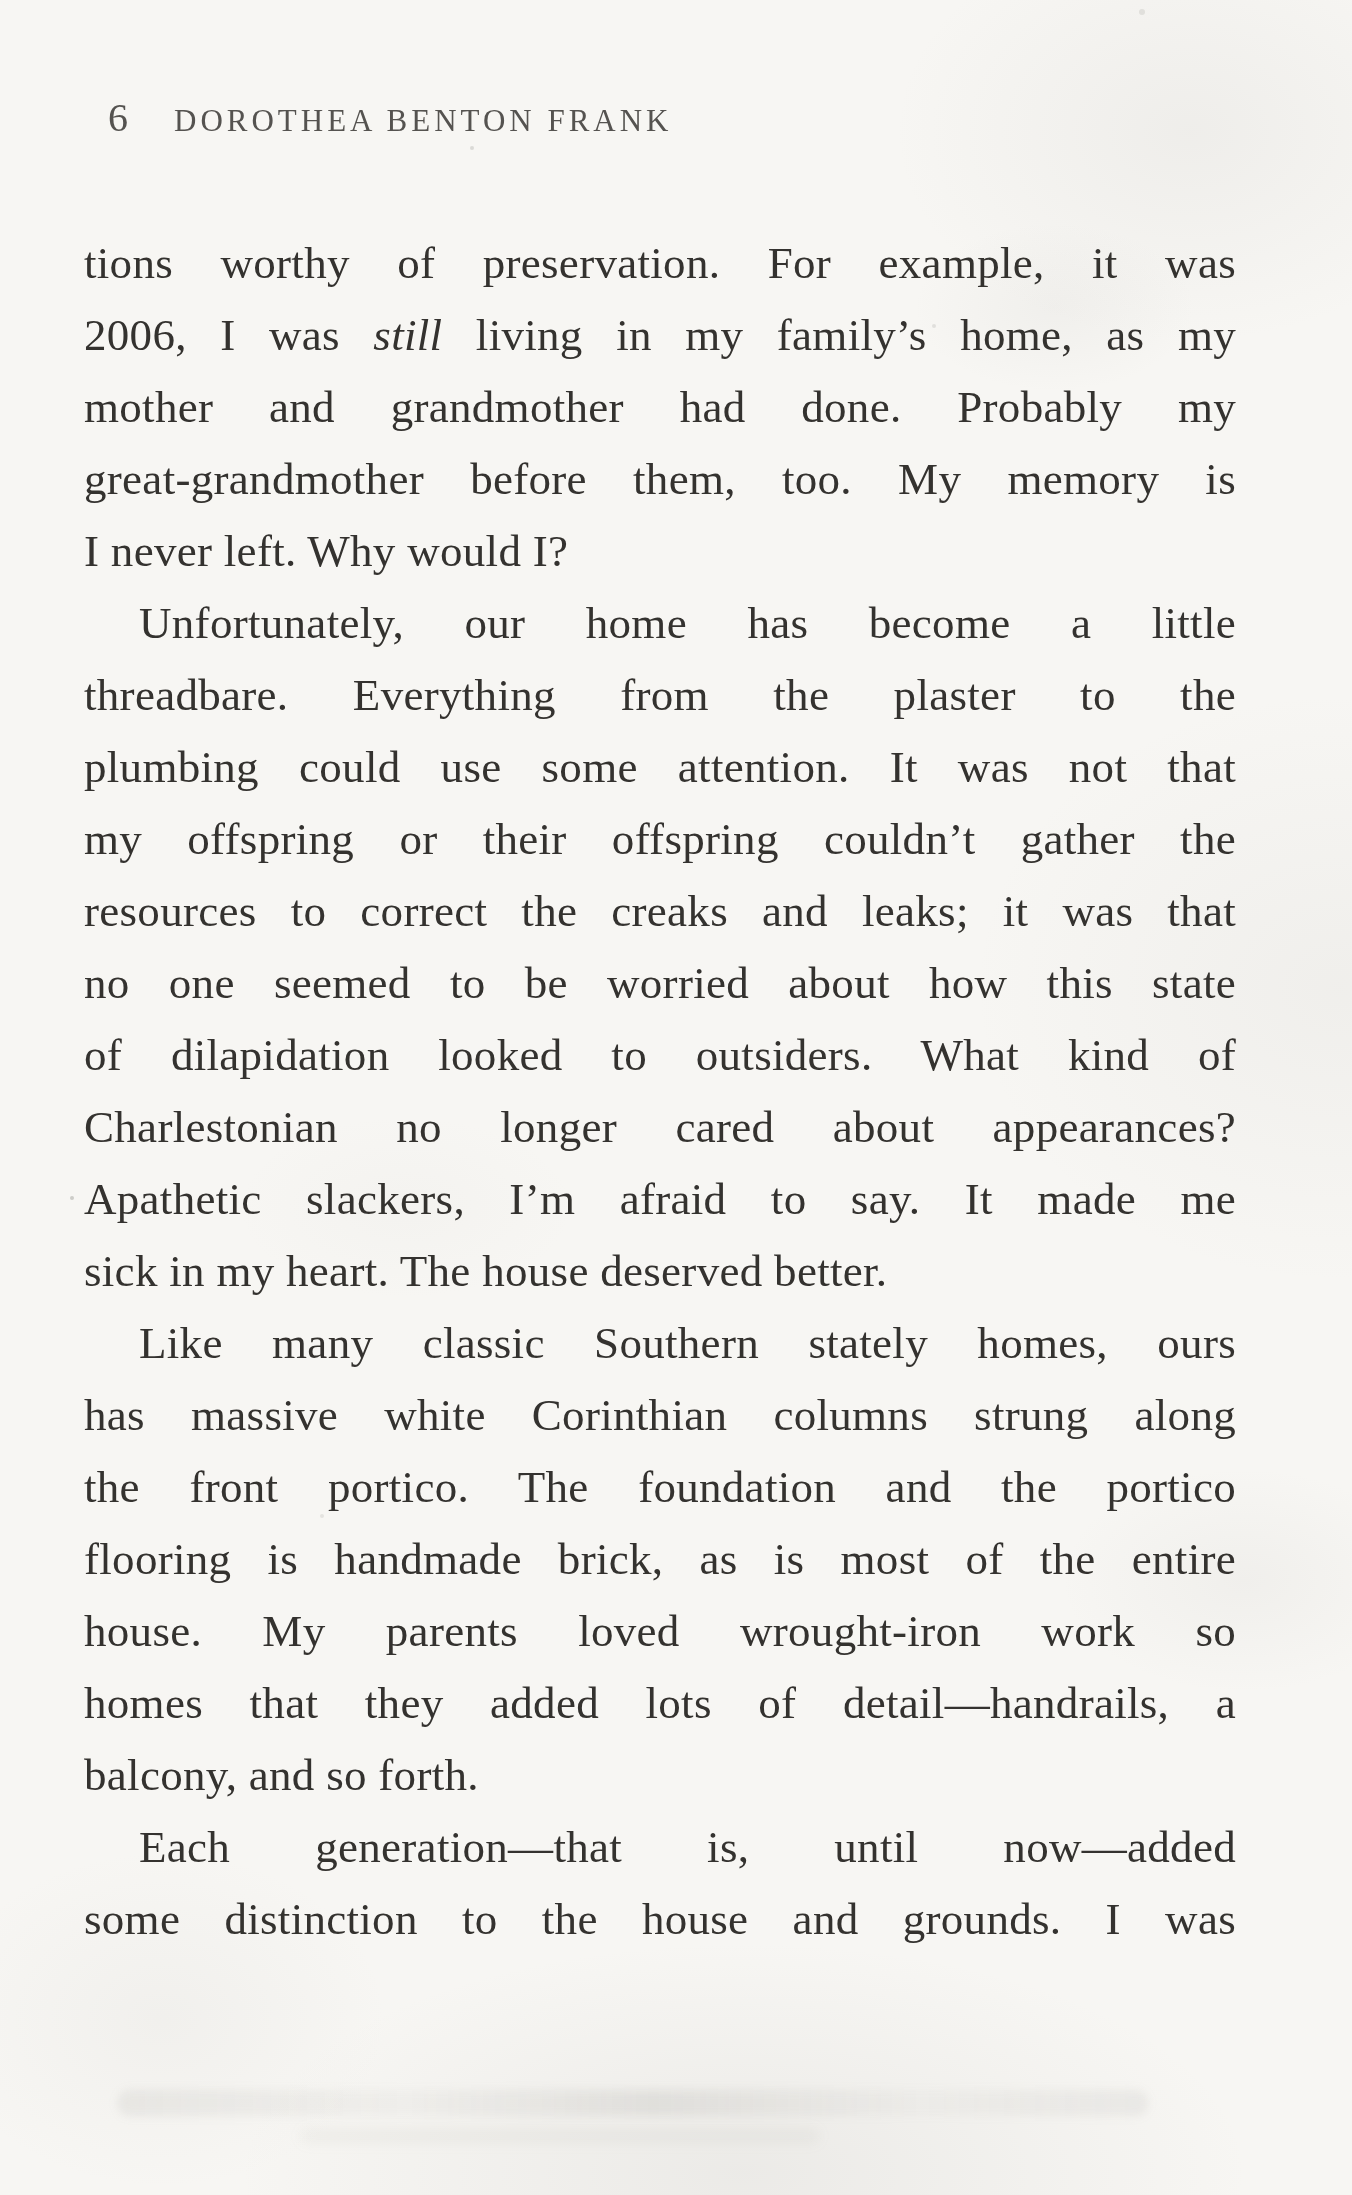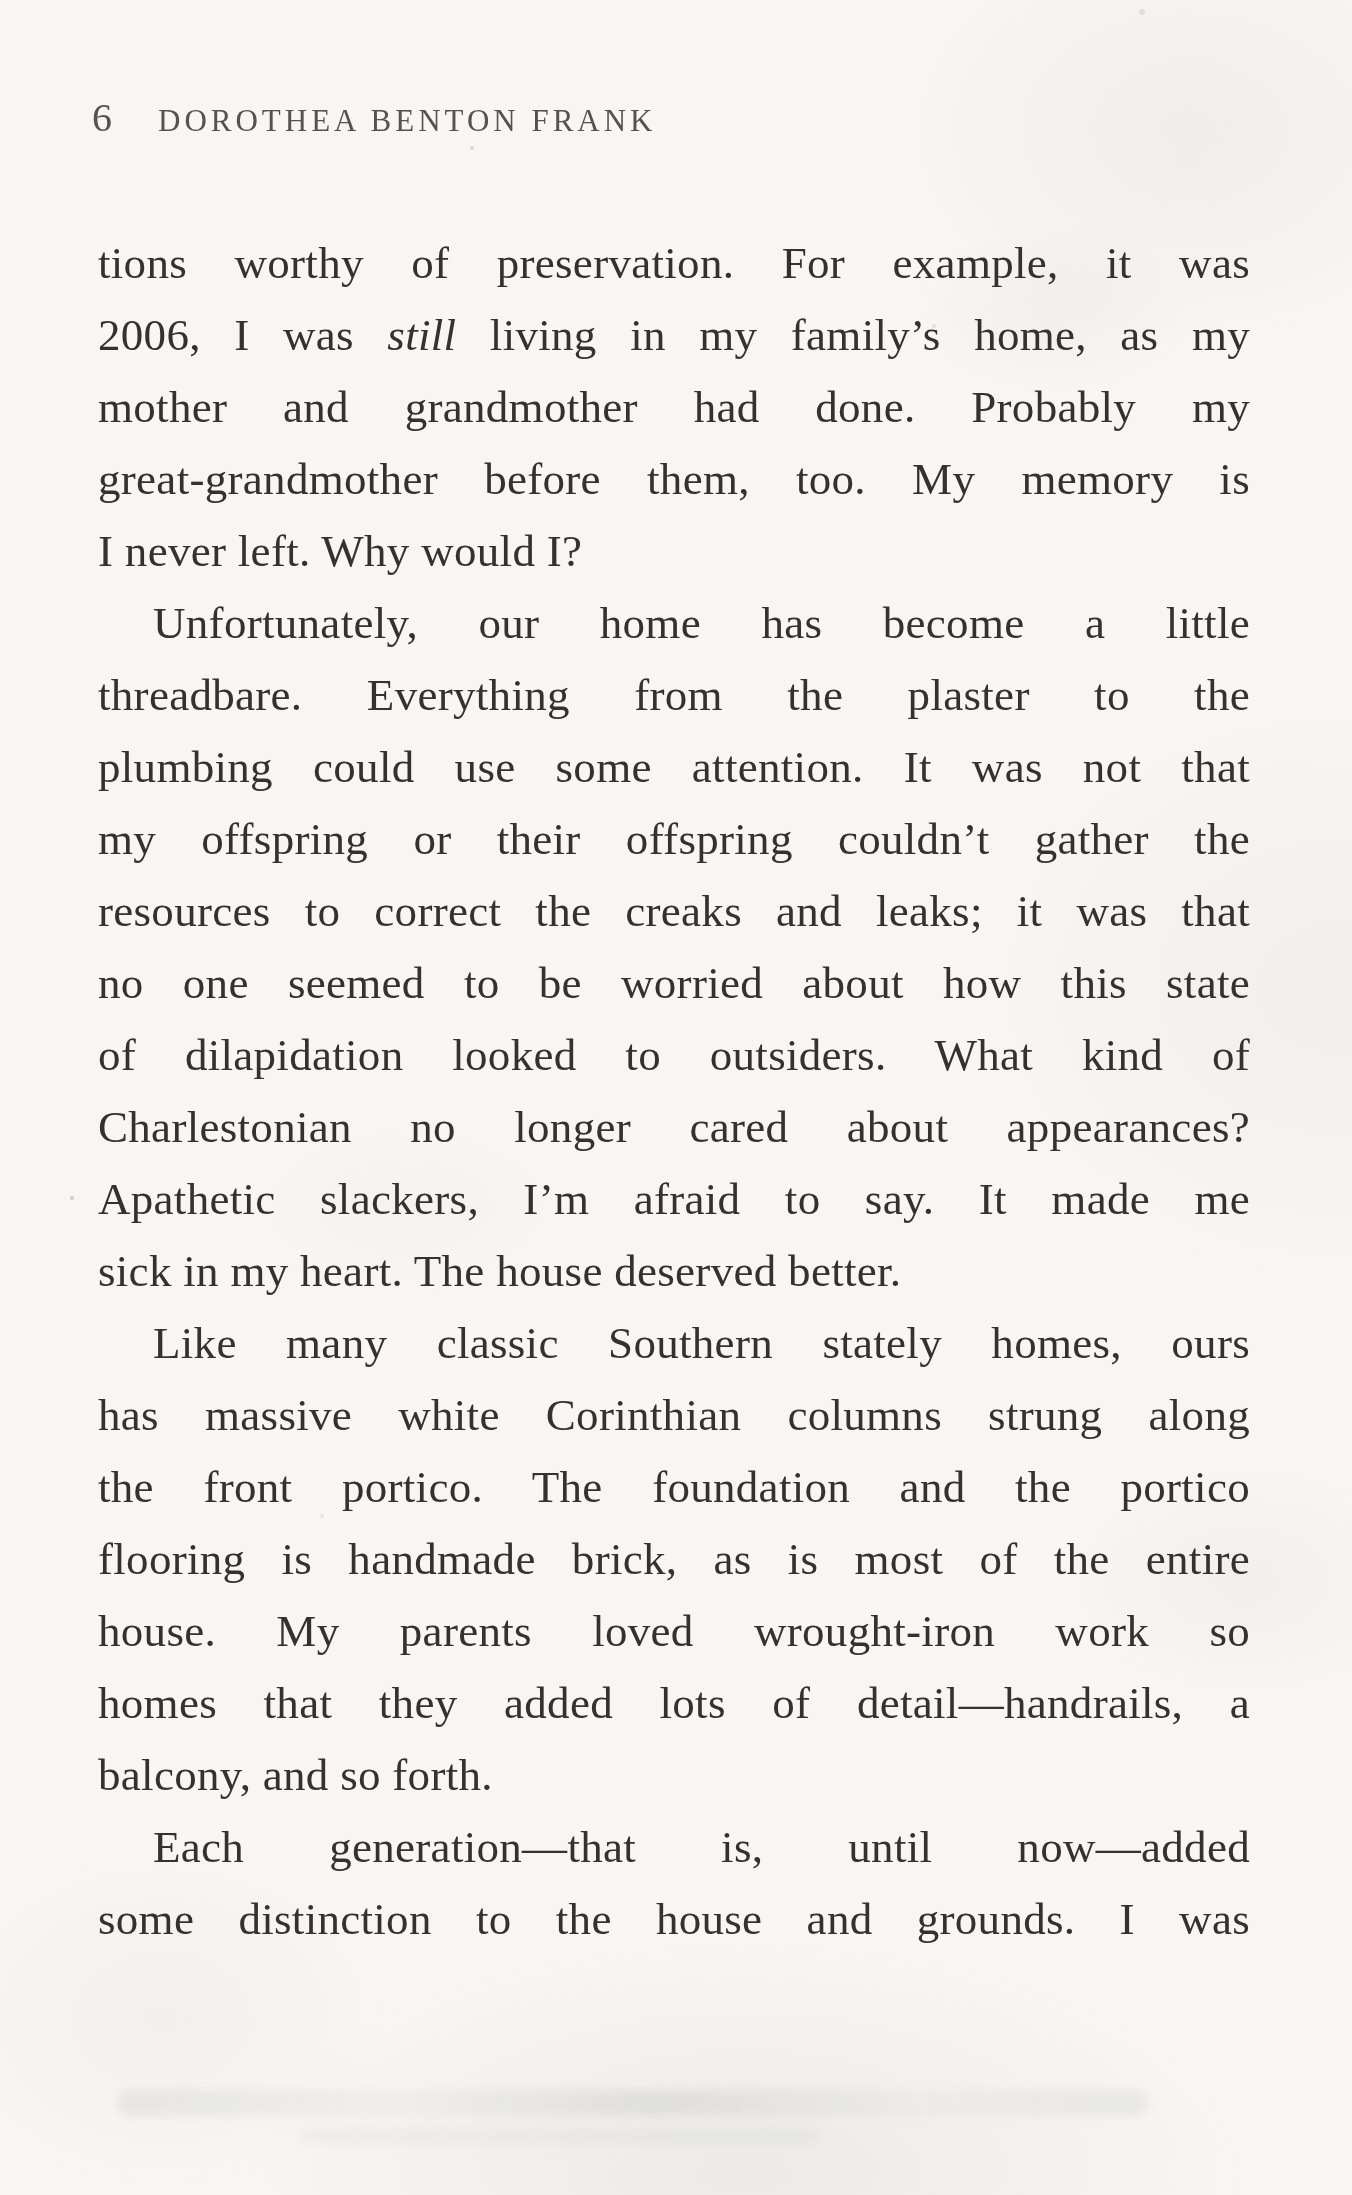--- a/index.html
+++ b/index.html
@@ -29,40 +29,40 @@
     background:
       radial-gradient(ellipse 200px 120px at 78% 14%, rgba(180,178,174,.10), transparent 70%),
       radial-gradient(ellipse 260px 160px at 92% 72%, rgba(180,178,174,.10), transparent 70%),
       radial-gradient(ellipse 240px 130px at 30% 55%, rgba(200,198,194,.07), transparent 70%);
     pointer-events: none;
   }
 
   .running-header {
     position: absolute;
     top: 98px;
-    left: 92px;
+    left: 108px;
     color: #555350;
     white-space: nowrap;
   }
   .page-number {
     font-size: 40px;
     line-height: 40px;
     display: inline-block;
   }
   .running-title {
     font-size: 31px;
     line-height: 40px;
     letter-spacing: 4px;
     margin-left: 46px;
     display: inline-block;
   }
 
   .page-text {
     position: absolute;
-    left: 98px;
+    left: 84px;
     top: 227px;
     width: 1152px;
     font-size: 45px;
     line-height: 72px;
     letter-spacing: 0.3px;
   }
   .para { margin: 0; }
   .line {
     height: 72px;
     text-align: justify;

